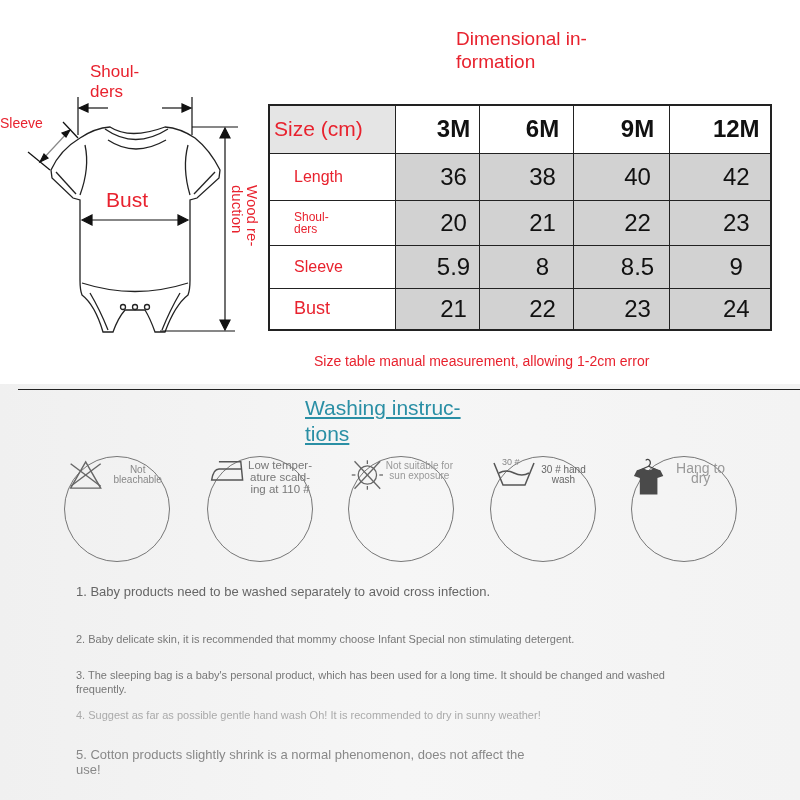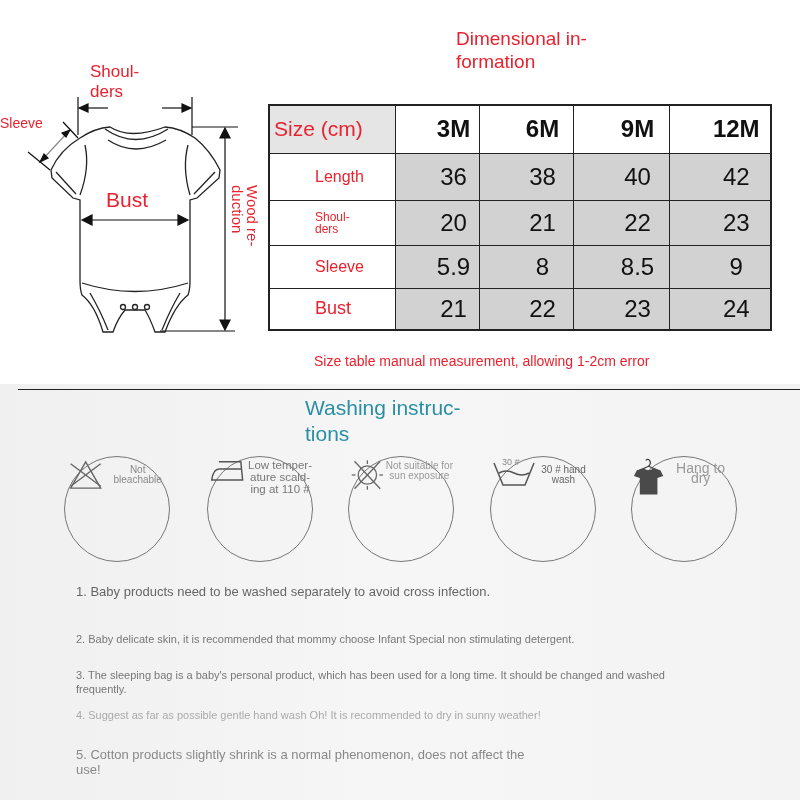--- a/index.html
+++ b/index.html
@@ -11,34 +11,34 @@
 
   #top { position: absolute; left: 0; top: 0; width: 800px; height: 382px; background: #fff; }
   #bottom { position: absolute; left: 0; top: 384px; width: 800px; height: 416px;
     background: linear-gradient(90deg, #f0f0f0 0%, #f6f6f6 50%, #f3f3f3 100%); }
 
   .title-dim { left: 456px; top: 27px; font-size: 19px; line-height: 23px; width: 170px; }
 
   table.size { position: absolute; left: 268px; top: 104px; border-collapse: collapse;
     border: 2px solid #222; }
   table.size td { border: 1.5px solid #222; text-align: center; vertical-align: middle; padding-left: 33px; }
-  table.size td.lab { width: 126px; background: #fff; color: #e8222e; text-align: left; padding-left: 45px; font-size: 16px; }
+  table.size td.lab { width: 126px; background: #fff; color: #e8222e; text-align: left; padding-left: 24px; font-size: 16px; }
   table.size td.corner { width: 126px; background: #e5e5e5; color: #e8222e; font-size: 21px; text-align: left; padding-left: 4px; }
   table.size td.hdr { background: #fff; font-weight: bold; font-size: 24px; color: #111; }
   table.size td.val { background: #d2d2d2; font-size: 24px; color: #111; }
   table.size td.small { font-size: 12px; line-height: 12px; }
   .c1 { width: 84px; } .c2 { width: 94px; } .c3 { width: 96px; } .c4 { width: 102px; }
   tr.h0 { height: 48px; } tr.h1 { height: 47px; } tr.h2 { height: 45px; } tr.h3 { height: 43px; } tr.h4 { height: 42px; }
 
   .conv { left: 86px; top: 352px; font-size: 17px; }
   .err { left: 314px; top: 353px; font-size: 14px; }
   .divider1 { left: 18px; top: 384px; width: 782px; height: 2px; background: #222; }
   .divider2 { left: 18px; top: 389px; width: 782px; height: 1px; background: #222; }
 
-  .wash-title { left: 305px; top: 395px; font-size: 21px; line-height: 26px; width: 200px; }
+  .wash-title { left: 305px; top: 395px; font-size: 21px; line-height: 26px; width: 200px; text-decoration: underline; }
 
   .circle { position: absolute; width: 106px; height: 106px; border: 1.5px solid #777; border-radius: 50%;
     display: flex; flex-direction: row; align-items: flex-start; justify-content: center; text-align: center; color: #888; }
   .circle .lbl { font-size: 10px; line-height: 10px; }
   .circle .lbl.big { font-size: 11.5px; line-height: 12px; color: #777; }
   .circle .lbl.huge { font-size: 14px; color: #999; }
   .circle svg { display: block; }
 
   .note { position: absolute; left: 60px; color: #777; margin-left: 16px; }
   .n1 { top: 584px; font-size: 13px; line-height: 15px; width: 420px; color: #666; }

